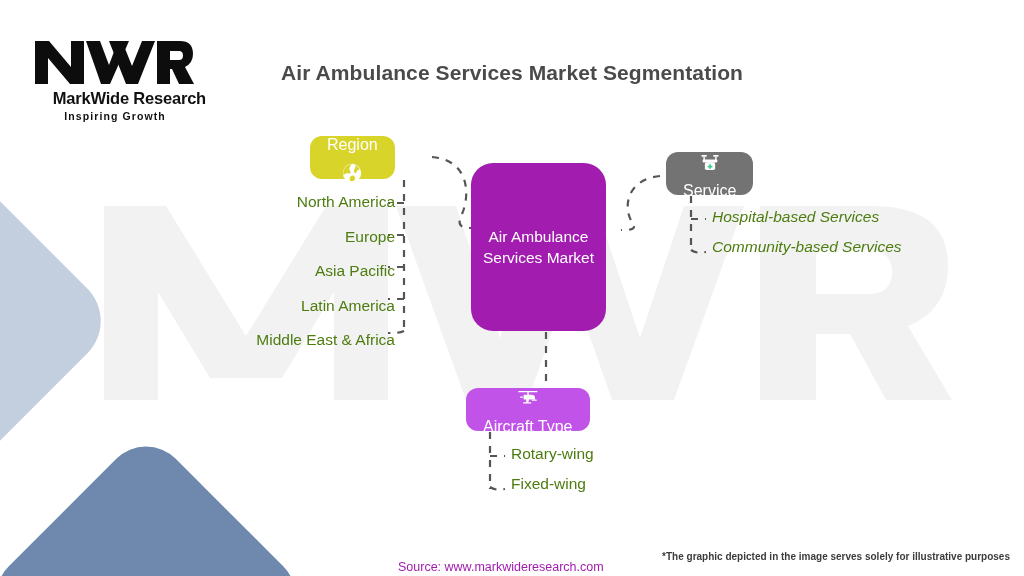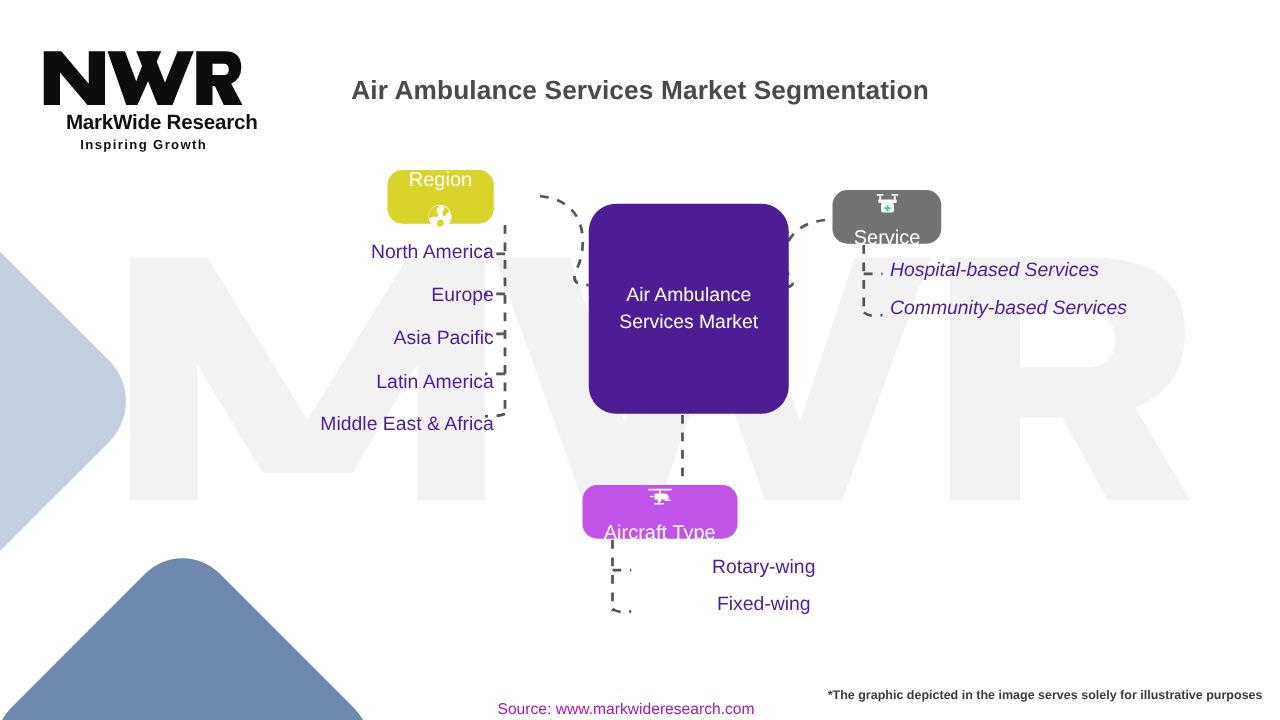--- a/index.html
+++ b/index.html
@@ -82,24 +82,24 @@
   }
 
   
   .connectors { position: absolute; inset: 0; }
 
   
   .center-node {
     position: absolute;
     left: 471px;
     top: 163px;
-    width: 160px;
+    width: 135px;
     height: 168px;
     border-radius: 22px;
-    background: #4c1d95;
+    background: #a21caf;
     color: #ffffff;
     display: flex;
     align-items: center;
     justify-content: center;
     text-align: center;
     font-size: 15.5px;
     line-height: 21px;
     box-sizing: border-box;
     padding: 0 10px;
   }
@@ -123,33 +123,33 @@
   .badge-region   { left: 310px; top: 136px; background: #d9d42a; }
   .badge-service  { left: 666px; top: 152px; background: #737373; }
   .badge-aircraft { left: 466px; top: 388px; background: #c153e8; }
   .badge-region .badge-label { order: 0; }
   .badge-region .badge-icon  { order: 1; }
 
   
   .leaf {
     position: absolute;
     font-size: 15.5px;
-    color: #4c1d95;
+    color: #4d7c0f;
     white-space: nowrap;
   }
   .leaf-list-region { text-align: right; }
   .leaf-list-region .leaf { right: 0; }
 
   .list-region   { position: absolute; left: 180px; top: 193px; width: 215px; }
   .list-service  { position: absolute; left: 712px; top: 208px; width: 260px; }
   .list-aircraft { position: absolute; left: 511px; top: 445px; width: 200px; }
 
   .list-region .leaf   { position: relative; display: block; text-align: right; margin-bottom: 16.5px; }
   .list-service .leaf  { position: relative; display: block; text-align: left;  margin-bottom: 12px; font-style: italic; }
-  .list-aircraft .leaf { position: relative; display: block; text-align: center;  margin-bottom: 12px; }
+  .list-aircraft .leaf { position: relative; display: block; text-align: left;  margin-bottom: 12px; }
 
   
   .source {
     position: absolute;
     left: 398px;
     top: 560px;
     font-size: 12.5px;
     font-weight: normal;
     color: #a21caf;
   }

